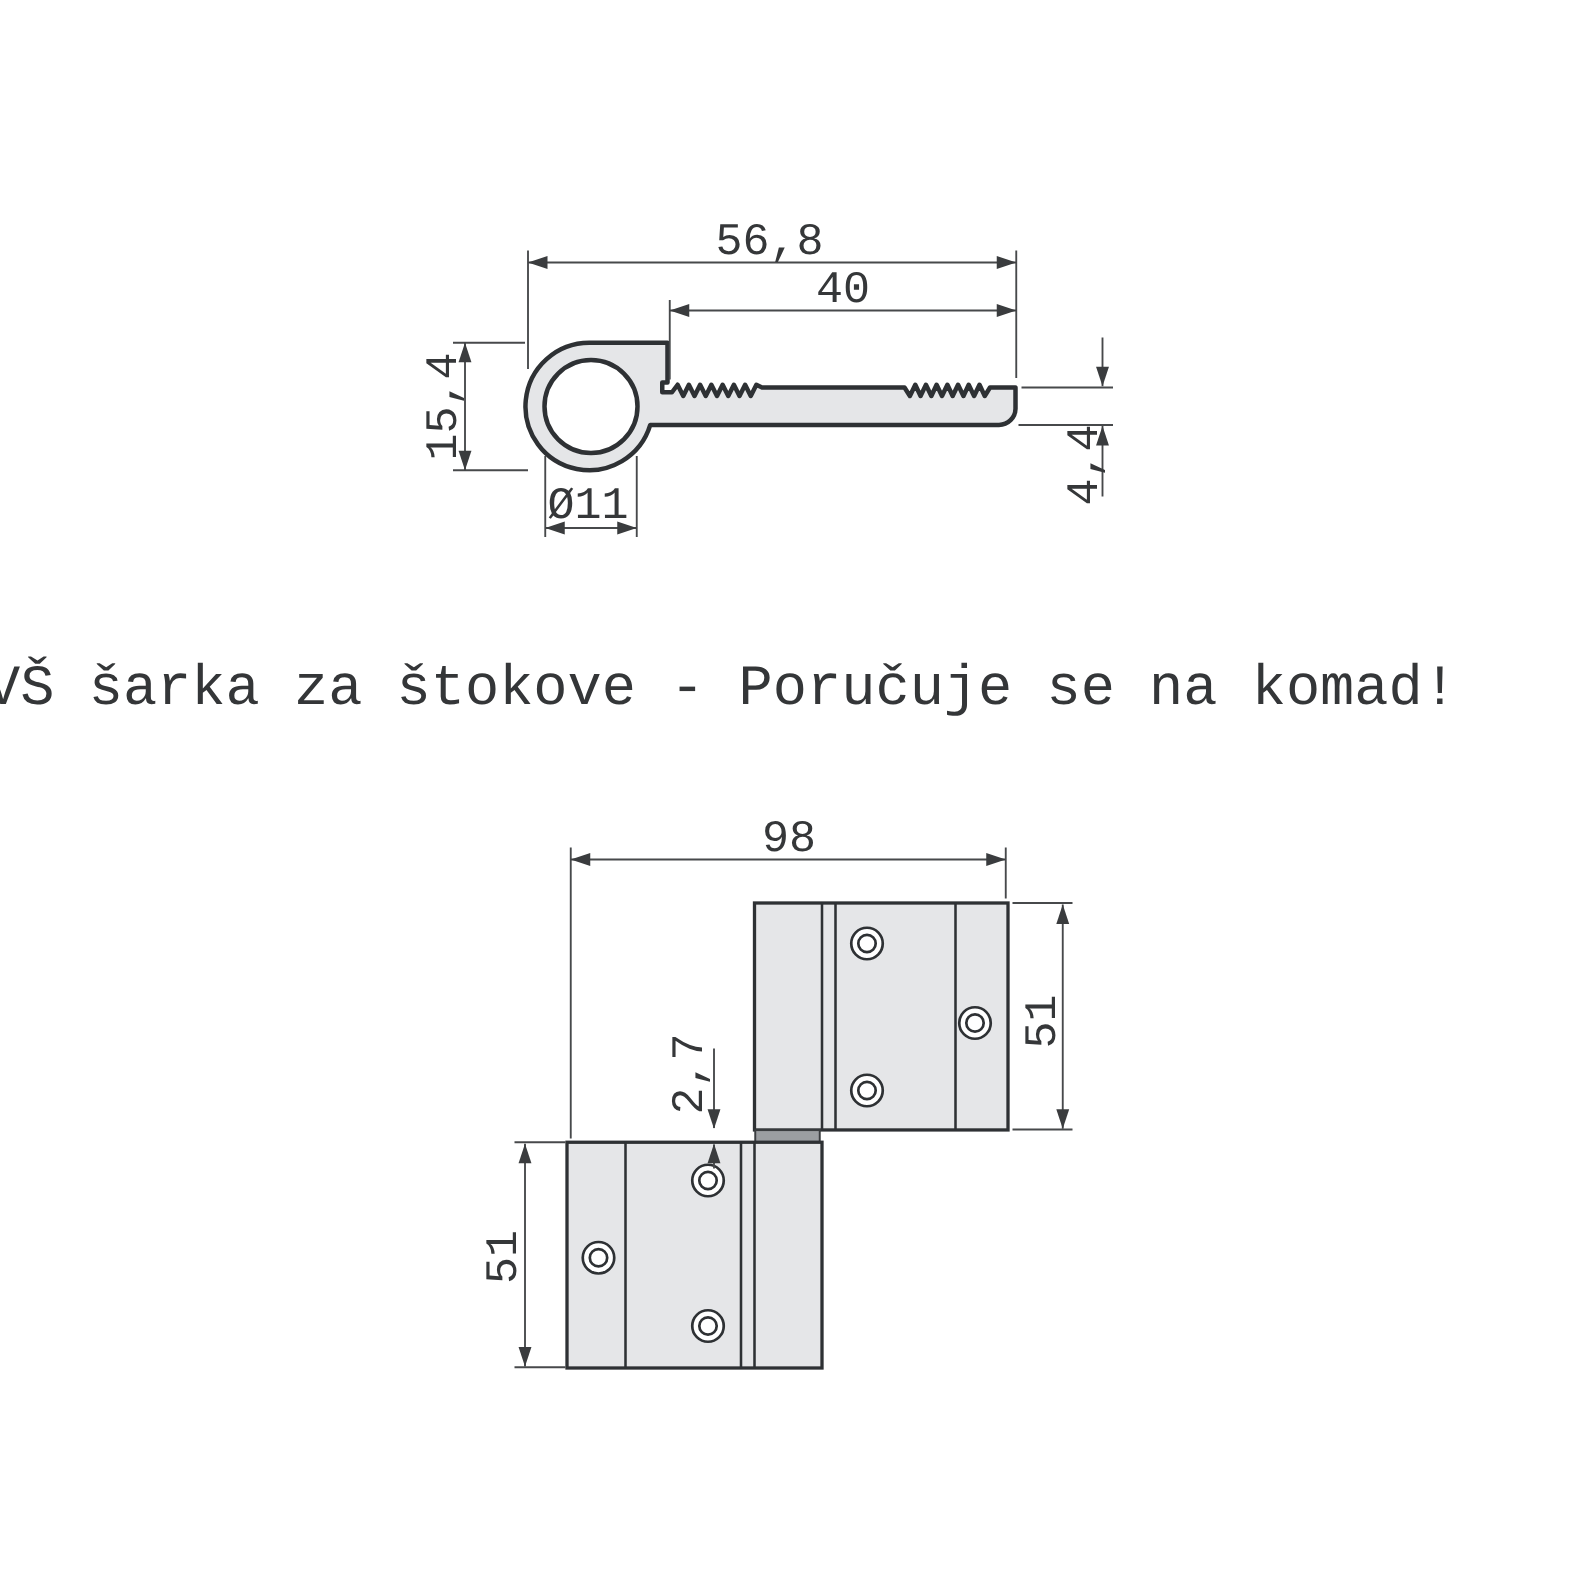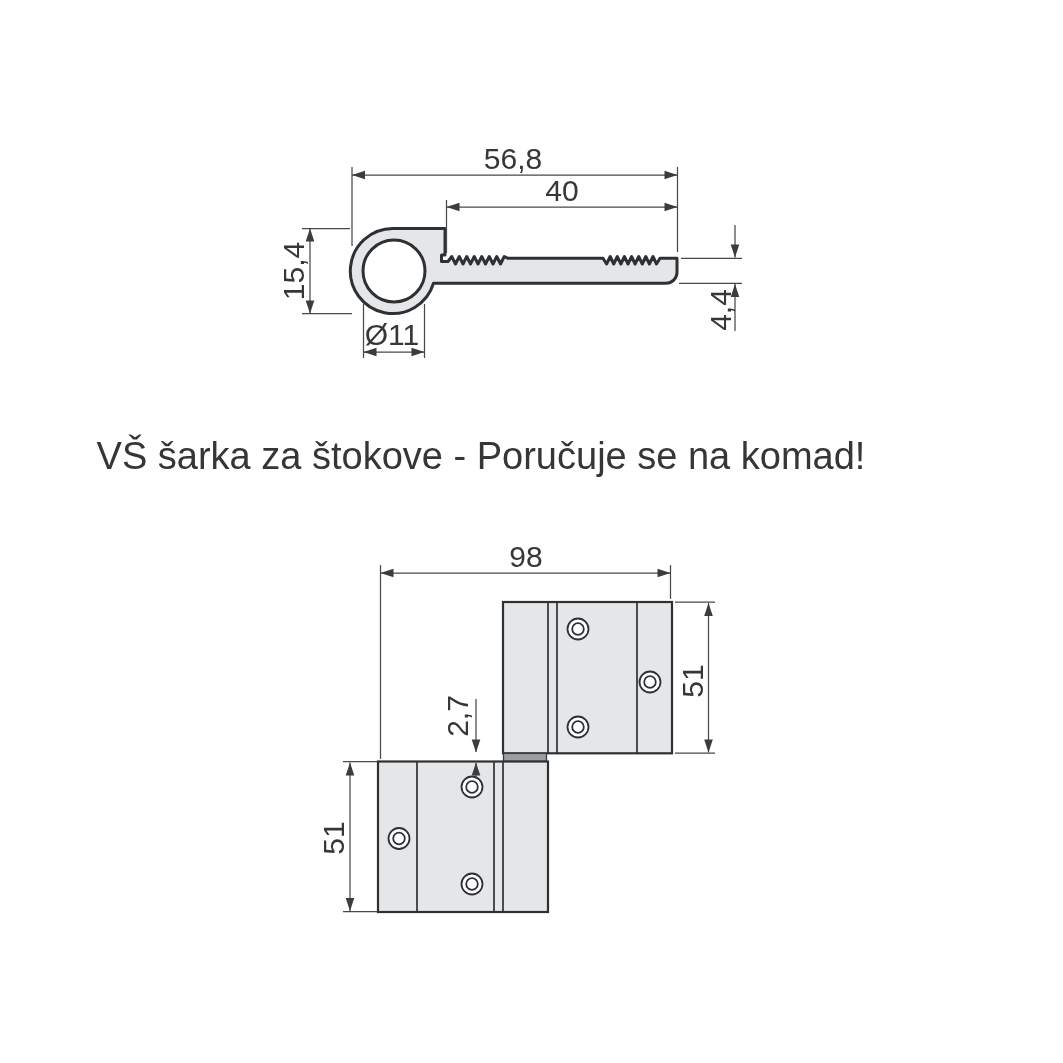--- a/index.html
+++ b/index.html
@@ -1,20 +1,20 @@
 <!DOCTYPE html>
 <html><head>
 <meta charset="utf-8">
 <style>
   html,body{margin:0;padding:0;background:#ffffff;}
   .canvas{
     position:relative;
     width:1063px;height:1063px;
     background:#ffffff;
-    font-family:Liberation Sans, sans-serif;
+    font-family:Liberation Mono, monospace;
     overflow:hidden;
   }
   svg{display:block;}
   .part{fill:#e5e6e8;stroke:#2e3134;stroke-width:3;stroke-linejoin:round;}
   .plate{fill:#e5e6e8;stroke:#2e3134;stroke-width:2.2;}
   .plateline{stroke:#2e3134;stroke-width:1.7;fill:none;}
   .bore{fill:#ffffff;stroke:#2e3134;stroke-width:3;}
   .hole-outer{fill:#ffffff;stroke:#2e3134;stroke-width:1.8;}
   .hole-inner{fill:#ffffff;stroke:#2e3134;stroke-width:1.8;}
   .band{fill:#9b9ea1;stroke:#3a3d3f;stroke-width:1.3;}

